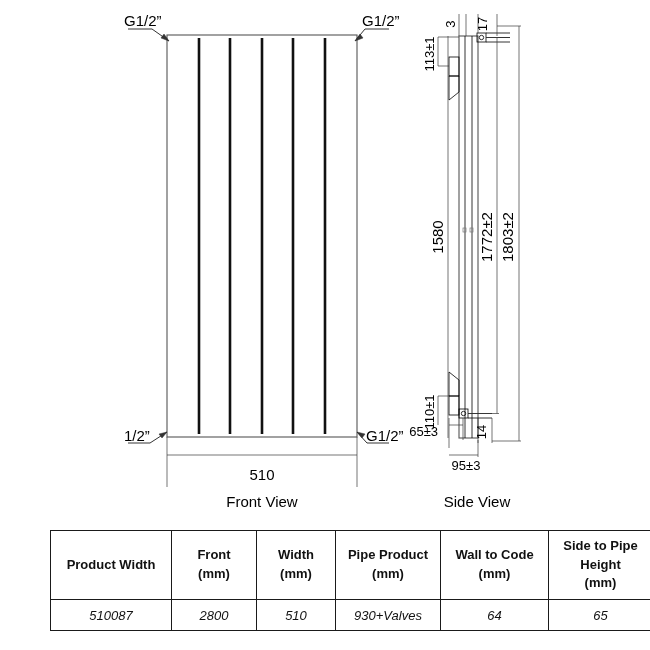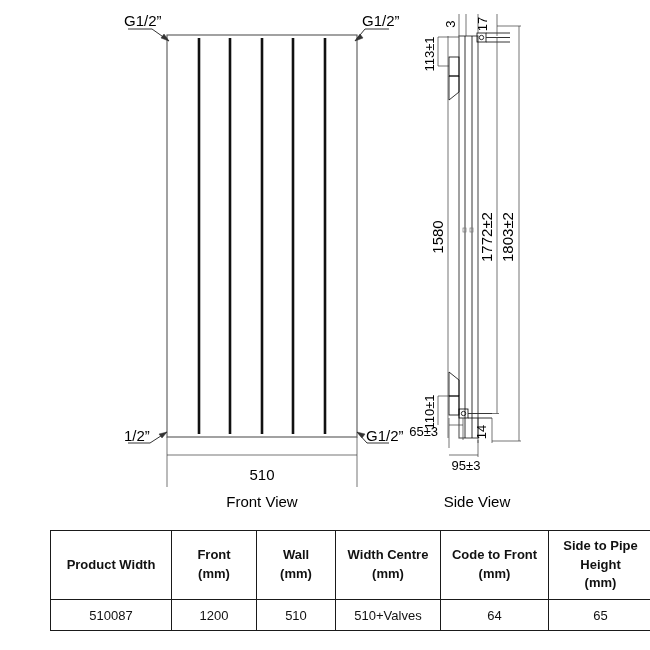--- a/index.html
+++ b/index.html
@@ -53,20 +53,21 @@
     font-weight: bold;
     line-height: 1.45;
     height: 64px;
     padding: 2px 3px;
   }
   table.spec-table td {
     font-size: 13px;
     font-weight: normal;
     height: 28px;
     padding: 1px 3px;
+    font-style: italic;
   }
   .th-line { display: block; }
   
   .dtext {
     font-family: "Liberation Sans", sans-serif;
     font-size: 15px;
     fill: #000000;
   }
   .dtext-small {
     font-family: "Liberation Sans", sans-serif;
@@ -248,44 +249,44 @@
       <thead>
         <tr>
           <th style="width:114px">
             <span class="th-line">Product  Width</span>
           </th>
           <th style="width:78px">
             <span class="th-line">Front</span>
             <span class="th-line">(mm)</span>
           </th>
           <th style="width:72px">
-            <span class="th-line">Wall</span>
+            <span class="th-line">Width</span>
             <span class="th-line">(mm)</span>
           </th>
           <th style="width:98px">
-            <span class="th-line">Width Centre</span>
+            <span class="th-line">Pipe Product</span>
             <span class="th-line">(mm)</span>
           </th>
           <th style="width:101px">
-            <span class="th-line">Code to Front</span>
+            <span class="th-line">Wall to Code</span>
             <span class="th-line">(mm)</span>
           </th>
           <th style="width:97px">
             <span class="th-line">Side to Pipe</span>
             <span class="th-line">Height</span>
             <span class="th-line">(mm)</span>
           </th>
         </tr>
       </thead>
       <tbody>
         <tr>
           <td>510087</td>
-          <td>1200</td>
+          <td>2800</td>
           <td>510</td>
-          <td>510+Valves</td>
+          <td>930+Valves</td>
           <td>64</td>
           <td>65</td>
         </tr>
       </tbody>
     </table>
   </div>
 
 </div>
 
 </body></html>

